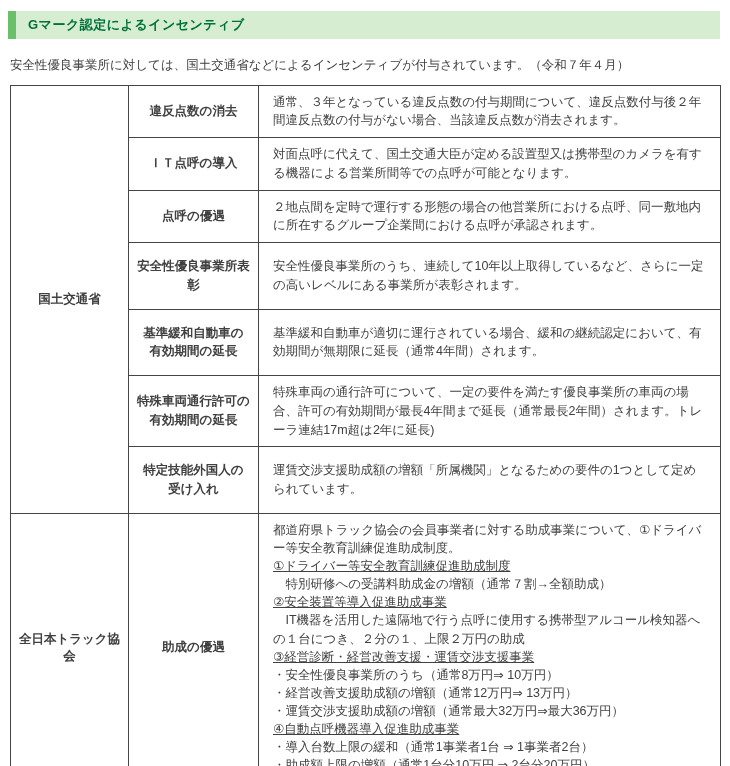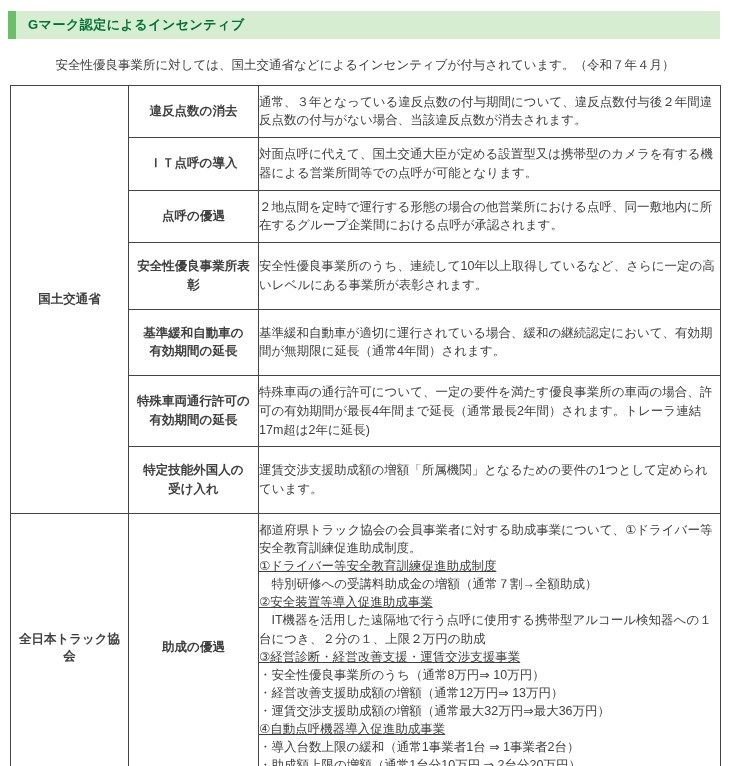--- a/index.html
+++ b/index.html
@@ -33,21 +33,20 @@
     font-size:13px;
     font-weight:bold;
     color:var(--header-text);
     letter-spacing:0.5px;
   }
 
   .intro{
     margin:8px 0 10px 2px;
     font-size:12.5px;
     line-height:1.4;
-    text-align:center;
   }
 
   table.tbl{
     width:710px;
     border-collapse:collapse;
     table-layout:fixed;
     margin-left:2px;
   }
   .tbl col.c1{width:118px;}
   .tbl col.c2{width:130px;}
@@ -63,21 +62,21 @@
     padding:4px 2px;
   }
   td.lbl{
     text-align:center;
     font-weight:bold;
     padding:14px 4px;
     white-space:pre-line;
     line-height:1.5;
   }
   td.desc{
-    padding:7px 0;
+    padding:7px 14px;
     line-height:1.5;
     text-align:left;
   }
   td.desc.rich{line-height:1.45;}
   td.desc .line{min-height:1em;}
   td.desc .line.u{text-decoration:underline;}
 
   .tbl tr.r2line td.desc{height:52px;}
   .tbl tr.r3line td.desc{height:69px;}
 </style>

